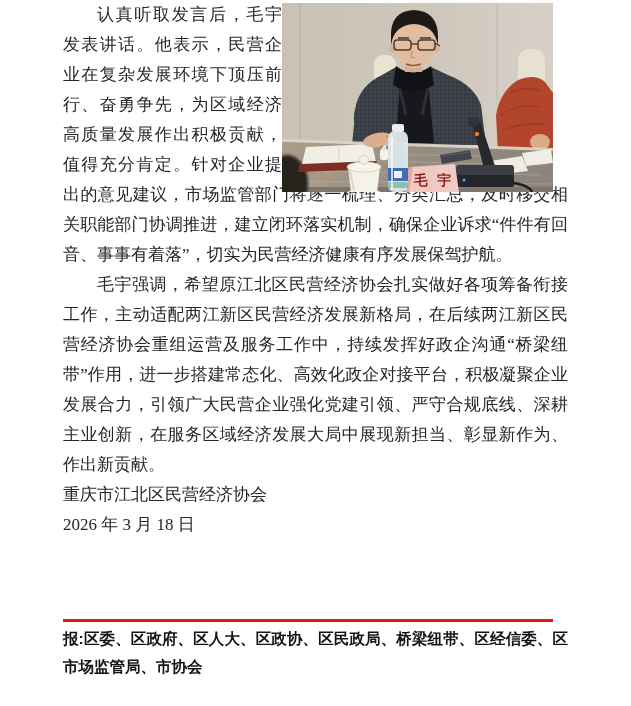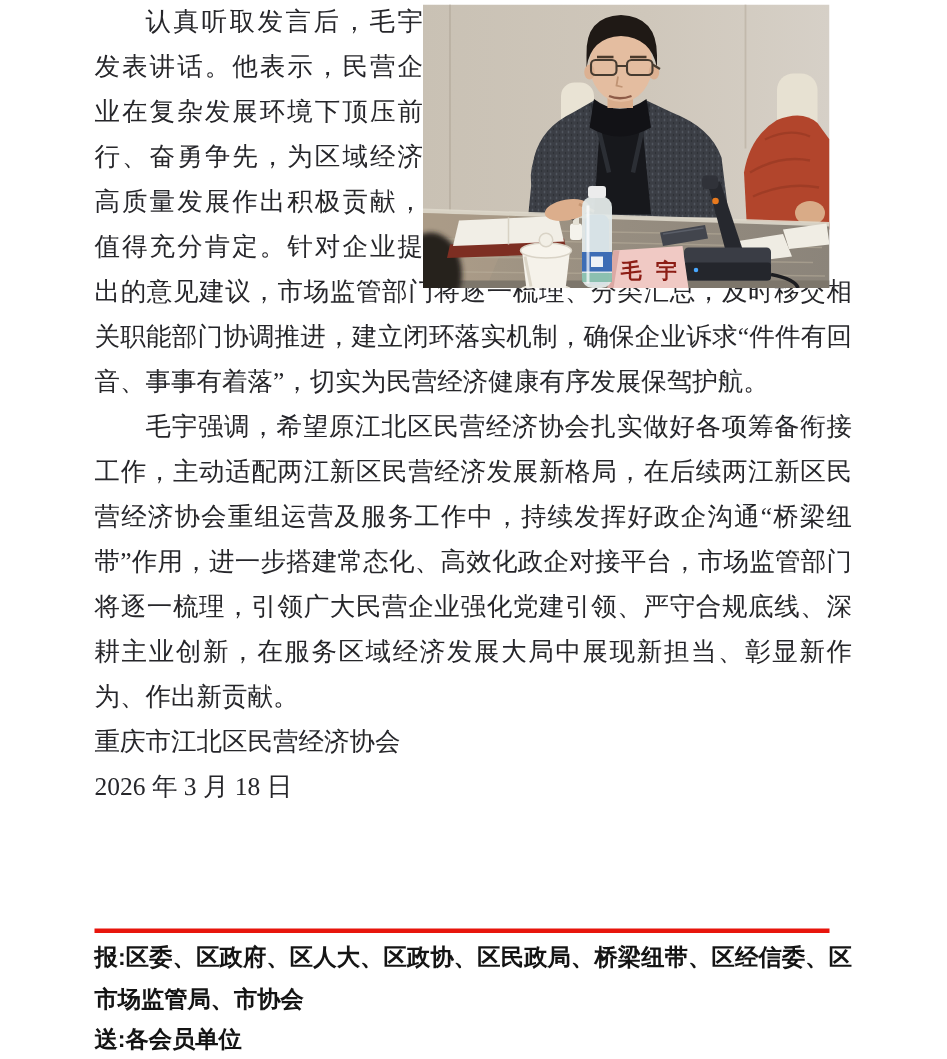--- a/index.html
+++ b/index.html
@@ -18,21 +18,21 @@
           font-family:"Liberation Sans",sans-serif;font-weight:700;color:#141414;}
   .footer p{margin:0;font-size:15.5px;line-height:27.5px;text-align:justify;}
 </style>
 </head>
 <body>
 
 <div class="page">
 
   <div class="content">
     <p class="p1"><span class="float-spacer"></span><span>认真听取发言后，毛宇发表讲话。他表示，民营企业在复杂发展环境下顶压前行、奋勇争先，为区域经济高质量发展作出积极贡献，值得充分肯定。针对企业提出的意见建议，市场监管部门将逐一梳理、分类汇总，及时移交相关职能部门协调推进，建立闭环落实机制，确保企业诉求“件件有回音、事事有着落”，切实为民营经济健康有序发展保驾护航。</span></p>
-    <p class="p2"><span>毛宇强调，希望原江北区民营经济协会扎实做好各项筹备衔接工作，主动适配两江新区民营经济发展新格局，在后续两江新区民营经济协会重组运营及服务工作中，持续发挥好政企沟通“桥梁纽带”作用，进一步搭建常态化、高效化政企对接平台，市场监管部门将逐一梳理，引领广大民营企业强化党建引领、严守合规底线、深耕主业创新，在服务区域经济发展大局中展现新担当、彰显新作为、作出新贡献。</span></p>
+    <p class="p2"><span>毛宇强调，希望原江北区民营经济协会扎实做好各项筹备衔接工作，主动适配两江新区民营经济发展新格局，在后续两江新区民营经济协会重组运营及服务工作中，持续发挥好政企沟通“桥梁纽带”作用，进一步搭建常态化、高效化政企对接平台，积极凝聚企业发展合力，引领广大民营企业强化党建引领、严守合规底线、深耕主业创新，在服务区域经济发展大局中展现新担当、彰显新作为、作出新贡献。</span></p>
     <p class="sig-org">重庆市江北区民营经济协会</p>
     <p class="sig-date">2026 年 3 月 18 日</p>
   </div>
 
   <svg class="photo" viewBox="0 0 271 189" xmlns="http://www.w3.org/2000/svg">
     <defs>
       <linearGradient id="wallg" x1="0" y1="0" x2="1" y2="0">
         <stop offset="0" stop-color="#c9c1b4"></stop>
         <stop offset="0.55" stop-color="#cfc7bb"></stop>
         <stop offset="1" stop-color="#d6d0c7"></stop>
@@ -157,16 +157,15 @@
       <rect x="106" y="179" width="20" height="6" fill="#79b8a2" opacity="0.8"></rect>
       <rect x="110" y="121" width="12" height="8" rx="2" fill="#ececec"></rect>
       <line x1="110" y1="134" x2="110" y2="186" stroke="#ffffff" stroke-width="2" opacity="0.7"></line>
     </g>
   </svg>
 
   <div class="redline"></div>
 
   <div class="footer">
     <p>报:区委、区政府、区人大、区政协、区民政局、桥梁纽带、区经信委、区市场监管局、市协会</p>
-    <p>送:各会员单位</p>
   </div>
 
 </div>
 
 </body></html>

